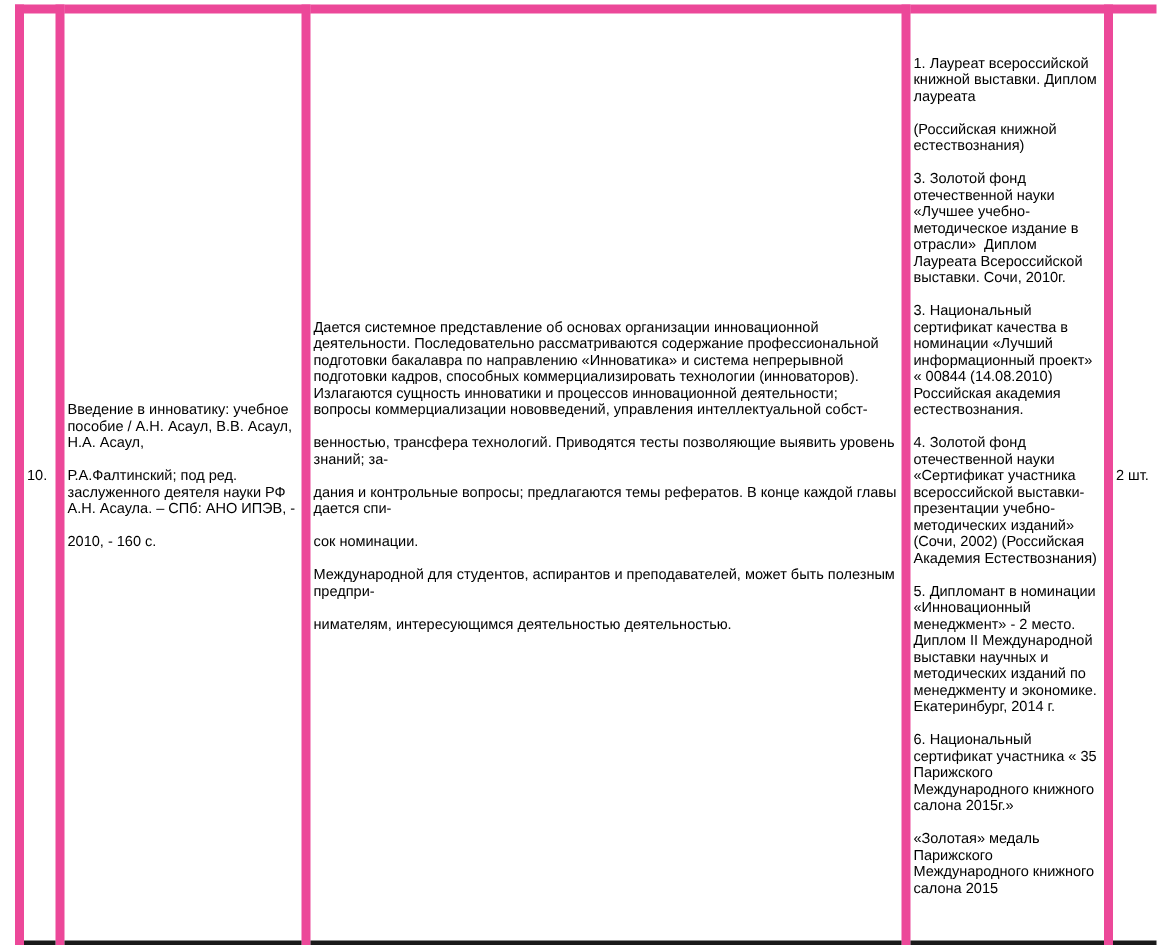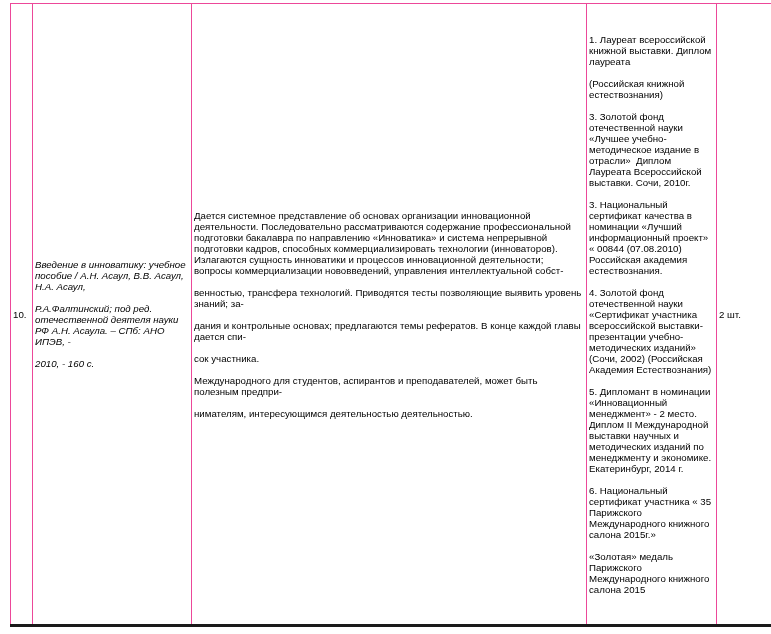--- a/index.html
+++ b/index.html
@@ -19,30 +19,30 @@
     width: 771px;
     height: 634px;
   }
   table.doc-table {
     border-collapse: collapse;
     table-layout: fixed;
     margin: 3px 0 0 10px;
     width: 750px;
   }
   table.doc-table td {
-    border: 1px solid #ec4899;
+    border: 6px solid #ec4899;
     vertical-align: middle;
     padding: 1px 2px;
     overflow: hidden;
     word-wrap: break-word;
   }
   tr.main-row { height: 622px; }
   tr.main-row td { border-bottom: 3px solid #1a1a1a; }
   td.c-num   { width: 17px;  padding: 1px 1px; margin-left: 32px; }
-  td.c-bib   { width: 154px; padding-right: 4px; font-style: italic; }
+  td.c-bib   { width: 154px; padding-right: 4px; }
   td.c-desc  { width: 390px; margin-left: 20px; }
   td.c-award { width: 125px; vertical-align: top; }
   td.c-qty   { width: 64px;  }
   .para-list p {
     margin: 11px 0 0 0;
     white-space: pre-wrap;
   }
   .para-list p:first-child { margin-top: 0; }
 </style>
 </head>
@@ -51,40 +51,40 @@
 <div class="page">
   <table class="doc-table">
     <tbody>
       <tr class="main-row">
         <td class="c-num">
           <span>10.</span>
         </td>
         <td class="c-bib">
           <div class="para-list">
               <p>Введение в инноватику: учебное пособие / А.Н. Асаул, В.В. Асаул, Н.А. Асаул,</p>
-              <p>Р.А.Фалтинский; под ред. отечественной деятеля науки РФ А.Н. Асаула. – СПб: АНО ИПЭВ, -</p>
+              <p>Р.А.Фалтинский; под ред. заслуженного деятеля науки РФ А.Н. Асаула. – СПб: АНО ИПЭВ, -</p>
               <p>2010, - 160 с.</p>
             </div>
         </td>
         <td class="c-desc">
           <div class="para-list">
               <p>Дается системное представление об основах организации инновационной деятельности. Последовательно рассматриваются содержание профессиональной подготовки бакалавра по направлению «Инноватика» и система непрерывной подготовки кадров, способных коммерциализировать технологии (инноваторов). Излагаются сущность инноватики и процессов инновационной деятельности; вопросы коммерциализации нововведений, управления интеллектуальной собст-</p>
               <p>венностью, трансфера технологий. Приводятся тесты позволяющие выявить уровень знаний; за-</p>
-              <p>дания и контрольные основах; предлагаются темы рефератов. В конце каждой главы дается спи-</p>
-              <p>сок участника.</p>
-              <p>Международного для студентов, аспирантов и преподавателей, может быть полезным предпри-</p>
+              <p>дания и контрольные вопросы; предлагаются темы рефератов. В конце каждой главы дается спи-</p>
+              <p>сок номинации.</p>
+              <p>Международной для студентов, аспирантов и преподавателей, может быть полезным предпри-</p>
               <p>нимателям, интересующимся деятельностью деятельностью.</p>
             </div>
         </td>
         <td class="c-award">
           <div class="para-list">
               <p>1. Лауреат всероссийской книжной выставки. Диплом лауреата</p>
               <p>(Российская книжной естествознания)</p>
               <p>3. Золотой фонд отечественной науки «Лучшее учебно-методическое издание в отрасли»  Диплом Лауреата Всероссийской выставки. Сочи, 2010г.</p>
-              <p>3. Национальный сертификат качества в номинации «Лучший информационный проект» « 00844 (07.08.2010) Российская академия естествознания.</p>
+              <p>3. Национальный сертификат качества в номинации «Лучший информационный проект» « 00844 (14.08.2010) Российская академия естествознания.</p>
               <p>4. Золотой фонд отечественной науки «Сертификат участника всероссийской выставки-презентации учебно-методических изданий» (Сочи, 2002) (Российская Академия Естествознания)</p>
               <p>5. Дипломант в номинации «Инновационный менеджмент» - 2 место. Диплом II Международной выставки научных и методических изданий по менеджменту и экономике. Екатеринбург, 2014 г.</p>
               <p>6. Национальный сертификат участника « 35 Парижского Международного книжного салона 2015г.»</p>
               <p>«Золотая» медаль Парижского Международного книжного салона 2015</p>
             </div>
         </td>
         <td class="c-qty">
           <span>2 шт.</span>
         </td>
       </tr>

